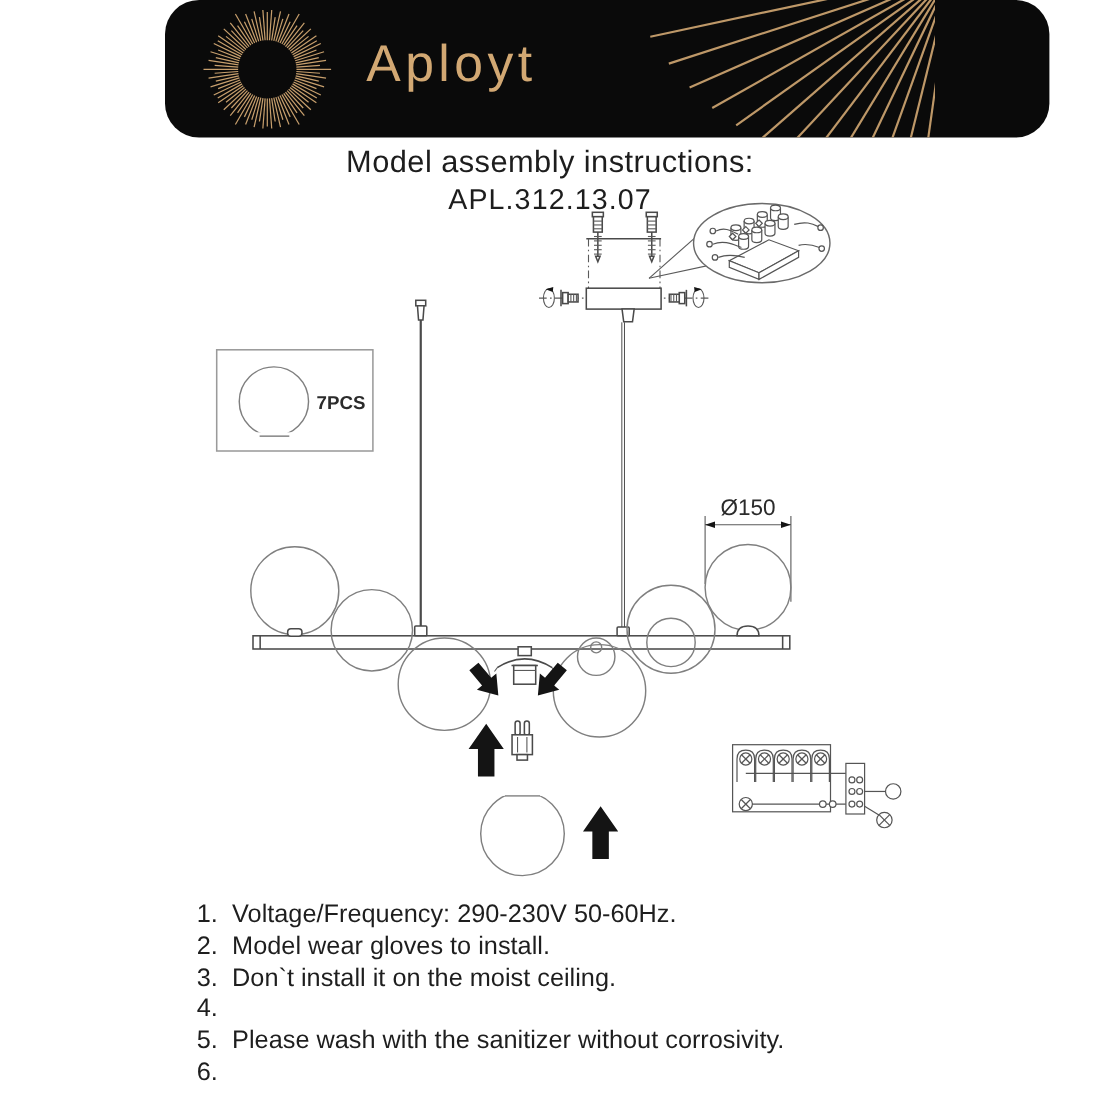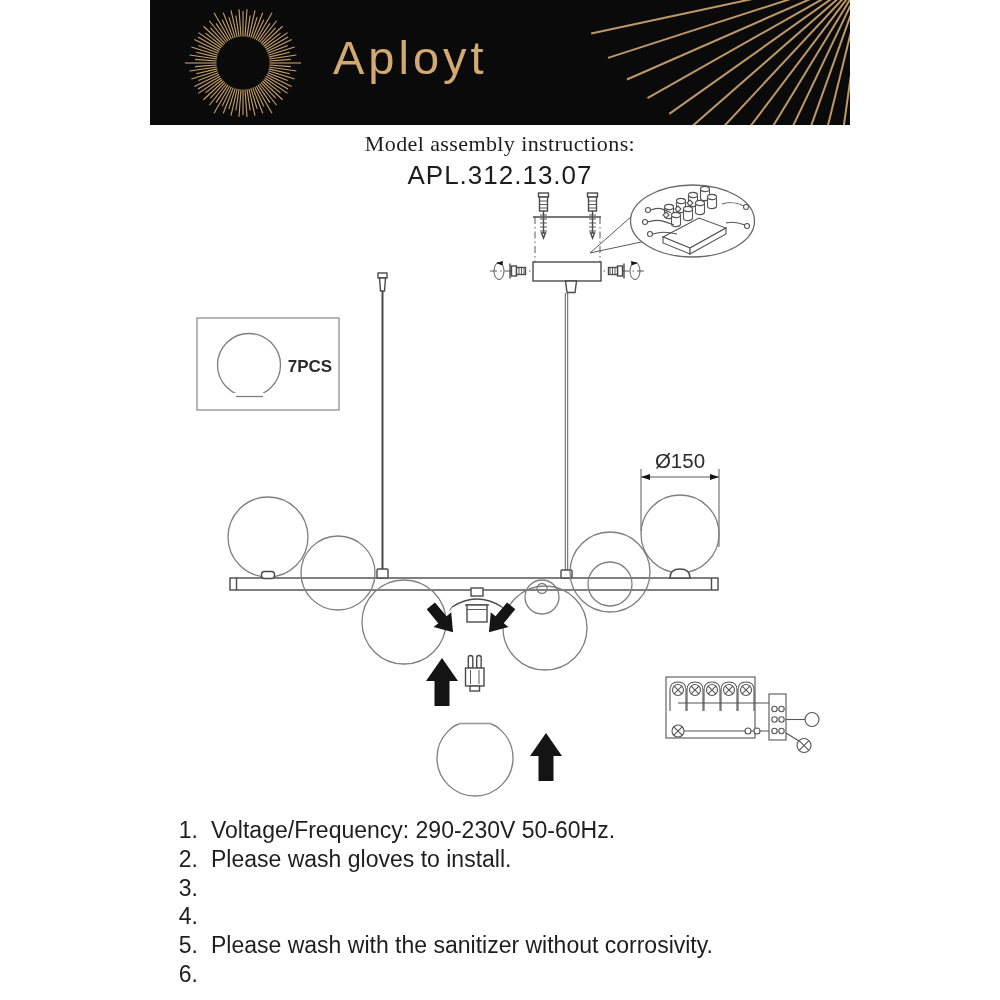--- a/index.html
+++ b/index.html
@@ -1,24 +1,24 @@
 <!DOCTYPE html>
 <html><head>
 <meta charset="utf-8">
 <style>
   html,body{margin:0;padding:0;background:#ffffff;}
   body{width:1000px;height:1000px;position:relative;font-family:"Liberation Sans",sans-serif;overflow:hidden;}
   .page{position:absolute;inset:0;background:#fff;}
 
-  .brand-band{position:absolute;left:150px;top:0;width:700px;height:125px;background:#0a0a0a;overflow:hidden;}
+  .brand-band{position:absolute;left:150px;top:0;width:804px;height:125px;background:#0a0a0a;overflow:hidden;border-radius:31px;}
   .brand-band svg{position:absolute;left:0;top:0;}
   .brand-name{position:absolute;left:183px;top:30px;font-size:47px;color:#d2a873;letter-spacing:4px;font-weight:400;}
 
   .title-block{position:absolute;left:150px;top:131px;width:700px;text-align:center;color:#1d1d1d;}
-  .title-1{font-size:22px;letter-spacing:0.4px;font-family:Liberation Serif, serif;}
+  .title-1{font-size:28px;letter-spacing:0.4px;}
   .title-2{font-size:26px;margin-top:3px;letter-spacing:1px;}
 
   svg.diagram{position:absolute;left:150px;top:180px;width:700px;height:630px;}
 
   .hw{stroke:#4a4a4a;fill:none;stroke-width:1.4;}
   .hwf{stroke:#4a4a4a;fill:#ffffff;stroke-width:1.4;}
   .thin{stroke:#5a5a5a;fill:none;stroke-width:1;}
   .dd{stroke-dasharray:7 3 1.5 3;}
   .sph{stroke:#7f7f7f;fill:none;stroke-width:1.3;}
   .blk{fill:#141414;stroke:none;}
@@ -354,24 +354,25 @@
     </g>
   </svg>
 
   <ol class="instructions">
     <li>
       <span class="num">1.</span>
       <span class="txt">Voltage/Frequency: 290-230V 50-60Hz.</span>
     </li>
     <li>
       <span class="num">2.</span>
-      <span class="txt">Please wash gloves to install.</span>
+      <span class="txt">Model wear gloves to install.</span>
     </li>
     <li>
       <span class="num">3.</span>
+      <span class="txt">Don`t install it on the moist ceiling.</span>
     </li>
     <li>
       <span class="num">4.</span>
     </li>
     <li>
       <span class="num">5.</span>
       <span class="txt">Please wash with the sanitizer without corrosivity.</span>
     </li>
     <li>
       <span class="num">6.</span>

